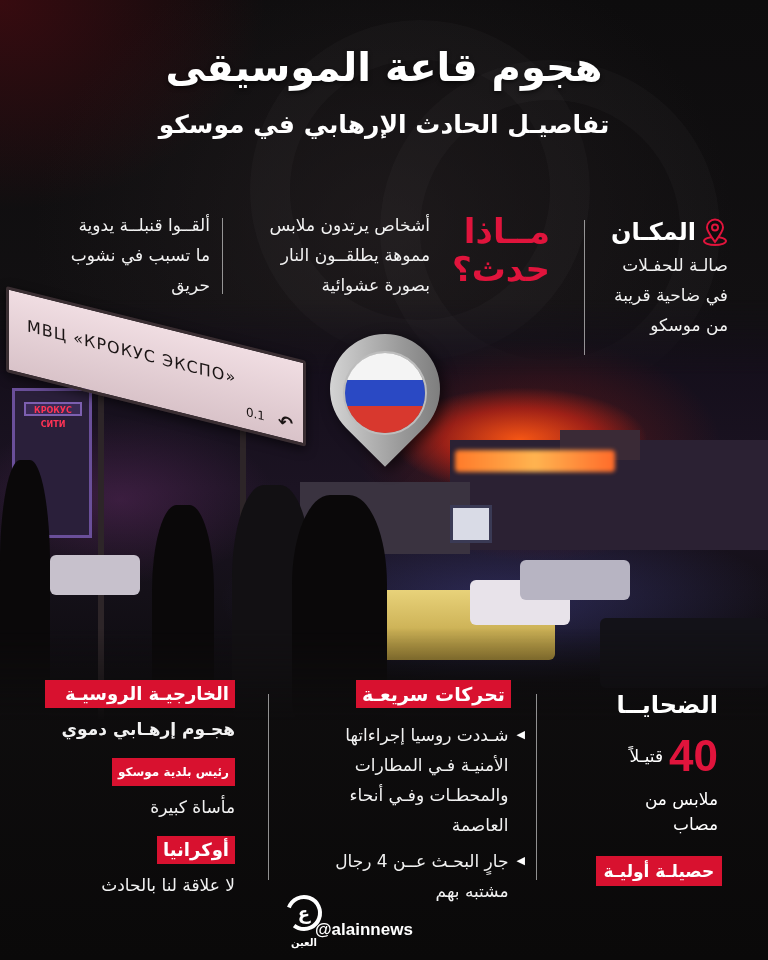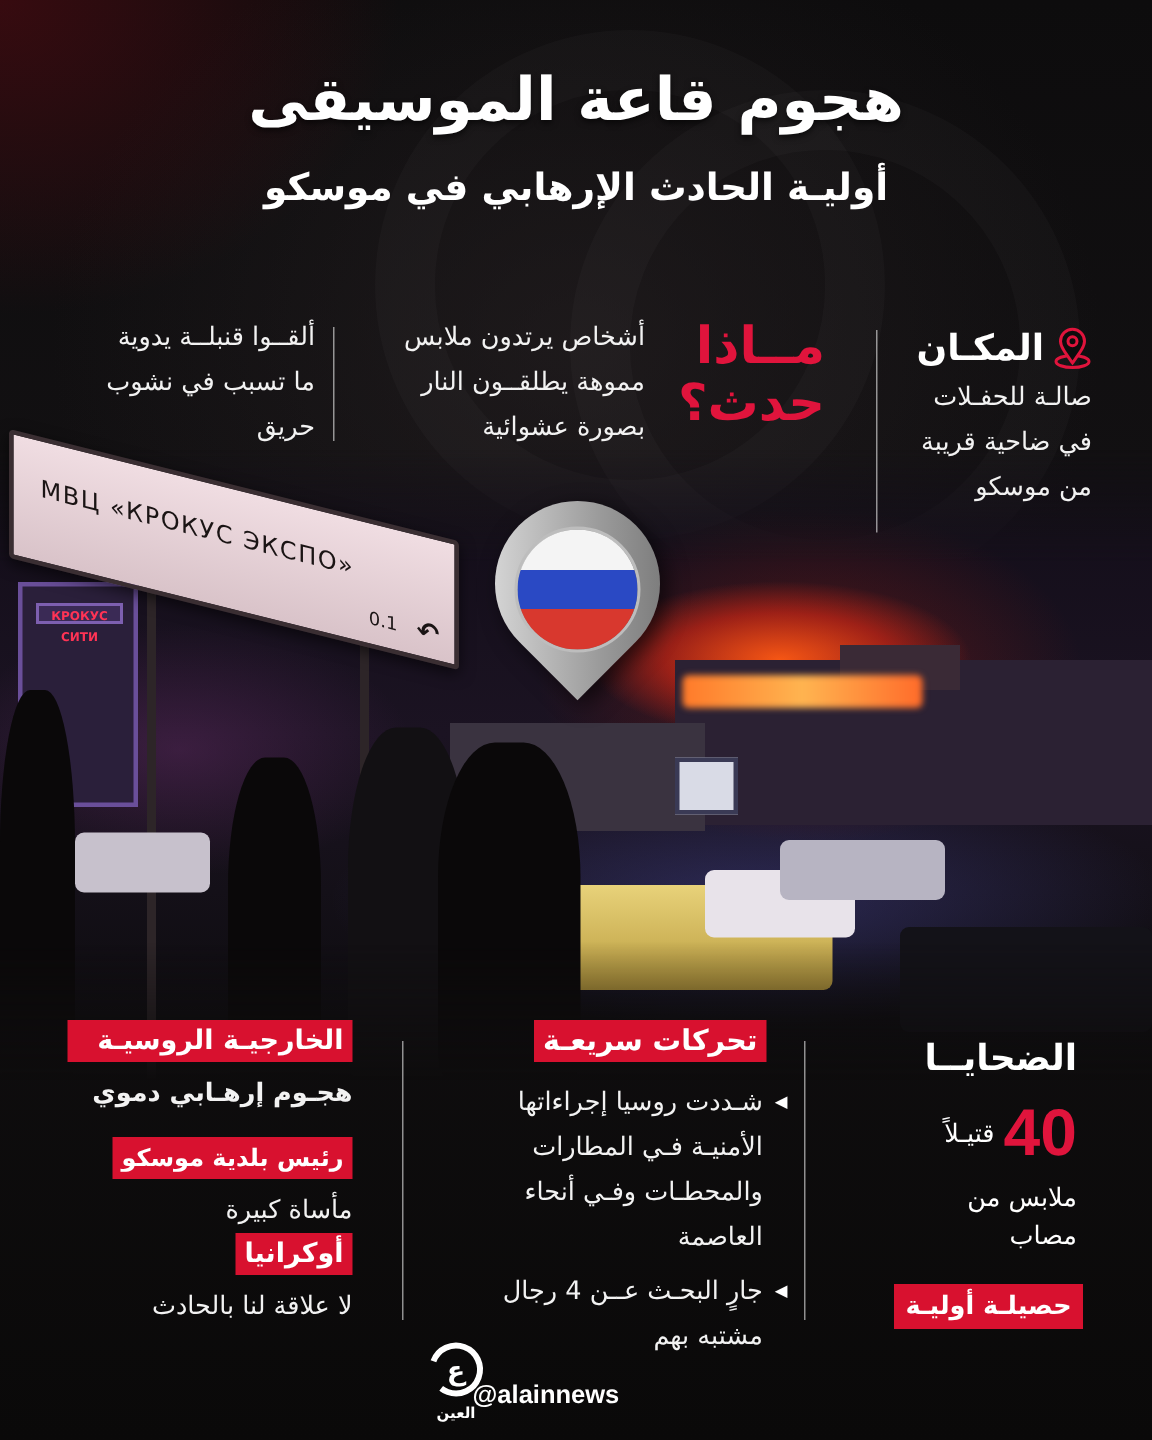--- a/index.html
+++ b/index.html
@@ -115,21 +115,21 @@
   <div class="pin">
     <div class="pin-body"></div>
     <div class="pin-flag" style="top:21px;">
       <div style="background:#f4f4f4;"></div>
       <div style="background:#2a49c4;"></div>
       <div style="background:#d8382e;"></div>
     </div>
   </div>
 
   <h1 class="title">هجوم قاعة الموسيقى</h1>
-  <h2 class="subtitle">أوليـة الحادث الإرهابي في موسكو</h2>
+  <h2 class="subtitle">تفاصيـل الحادث الإرهابي في موسكو</h2>
 
   <div class="block rtl" style="right:40px;top:218px;width:170px;">
     <div class="place-heading">
       <svg width="26" height="28" viewBox="0 0 26 28">
         <ellipse cx="13" cy="23" rx="11" ry="4" fill="none" stroke="#e0143c" stroke-width="2"></ellipse>
         <path d="M13 24 C8 17 5 13 5 9.5 A8 8 0 0 1 21 9.5 C21 13 18 17 13 24 Z" fill="#0d0c0d" stroke="#e0143c" stroke-width="2"></path>
         <circle cx="13" cy="9.5" r="3" fill="none" stroke="#e0143c" stroke-width="2"></circle>
       </svg>
       <span>المكـان</span>
     </div>
@@ -160,24 +160,24 @@
     <div>ما تسبب في نشوب</div>
     <div>حريق</div>
   </div>
 
   <div class="block rtl" style="left:40px;top:680px;width:195px;">
     <div>
       <span class="red-tag" style="font-size:18px;padding-left:20px;">الخارجيـة الروسيـة</span>
       <div class="body-text" style="margin-top:6px;font-weight:bold;">هجـوم إرهـابي دموي</div>
     </div>
     <div style="margin-top:14px;">
-      <span class="red-tag" style="font-size:16px;">رئيس بلدية موسكو</span>
+      <span class="red-tag" style="font-size:12px;">رئيس بلدية موسكو</span>
       <div class="body-text" style="margin-top:6px;">مأساة كبيرة</div>
     </div>
-    <div style="">
+    <div style="margin-top:14px;">
       <span class="red-tag" style="font-size:18px;">أوكرانيا</span>
       <div class="body-text" style="margin-top:6px;">لا علاقة لنا بالحادث</div>
     </div>
   </div>
 
   <div class="vdiv" style="left:268px;top:694px;height:186px;"></div>
 
   <div class="block rtl" style="left:290px;top:680px;width:235px;">
     <span class="red-tag" style="font-size:19px;margin-right:14px;">تحركات سريعـة</span>
     <div class="bullet" style="margin-top:12px;">

